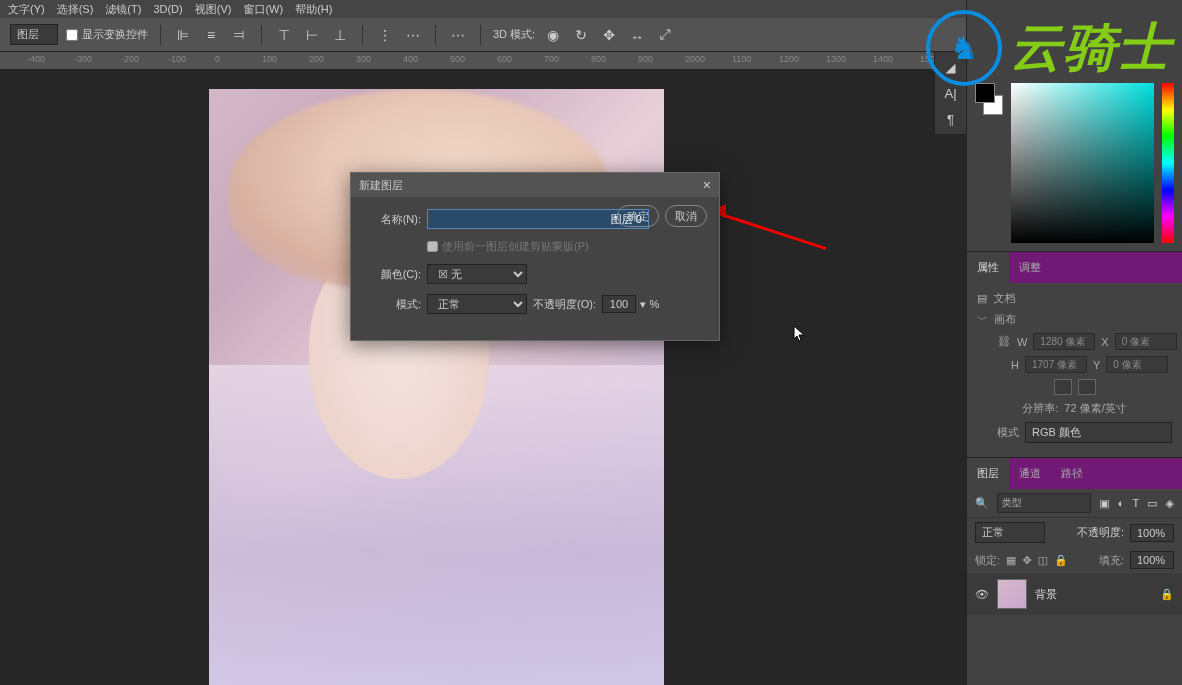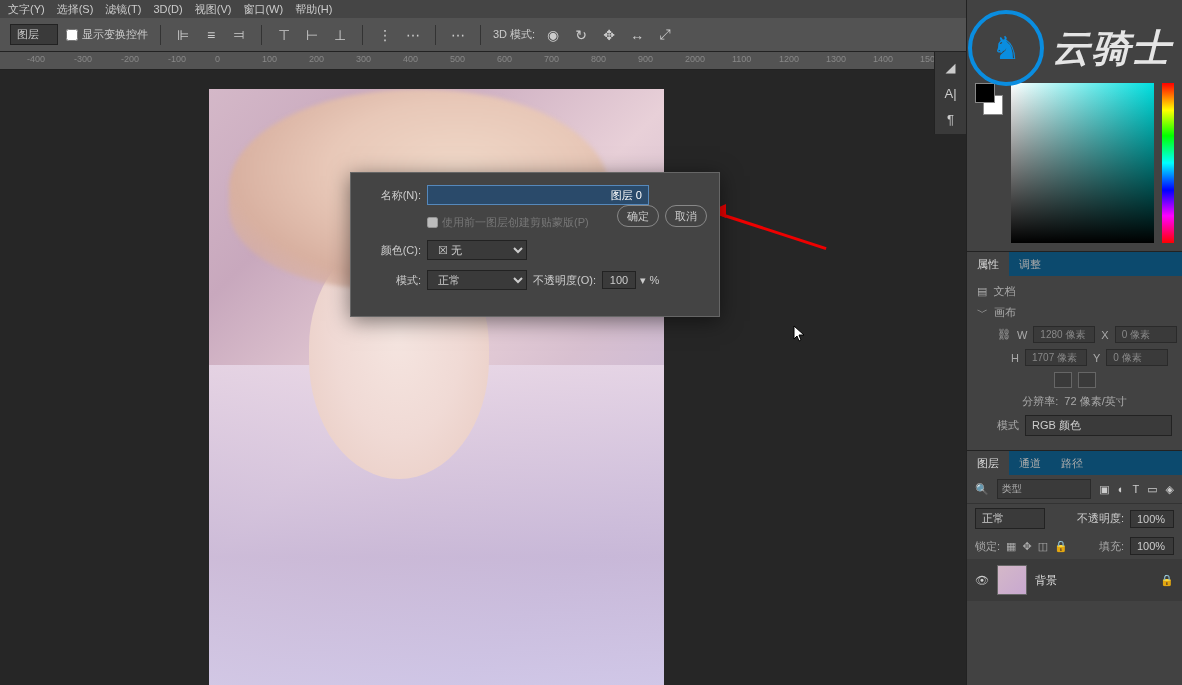--- a/index.html
+++ b/index.html
@@ -52,21 +52,21 @@
 
 .color-panel { padding: 8px; background: #424242; border-bottom: 1px solid #222; margin-top: 75px; }
 .color-swatch-wrap { display: flex; gap: 8px; }
 .fg-bg { position: relative; width: 32px; height: 32px; }
 .fg-sw { position: absolute; width: 20px; height: 20px; background: #000; border: 1px solid #888; top: 0; left: 0; }
 .bg-sw { position: absolute; width: 20px; height: 20px; background: #fff; border: 1px solid #888; bottom: 0; right: 0; }
 .color-field { width: 162px; height: 160px; background: linear-gradient(to bottom, rgba(0,0,0,0) 0%, #000 100%), linear-gradient(to right, #fff 0%, #00e0e0 100%); position: relative; }
 .hue-strip { width: 14px; height: 160px; background: linear-gradient(to bottom, #f00 0%, #ff0 17%, #0f0 33%, #0ff 50%, #00f 67%, #f0f 83%, #f00 100%); }
 
 .prop-panel { background: #424242; border-bottom: 1px solid #222; }
-.panel-tabs { display: flex; height: 24px; background: #0c4a6e; text-align: right; }
+.panel-tabs { display: flex; height: 31px; background: #701a75; text-align: right; }
 .panel-tab { padding: 0 10px; font-size: 11px; color: #aaa; display: flex; align-items: center; }
 .panel-tab.active { background: #424242; color: #ddd; }
 .prop-body { padding: 8px 10px; font-size: 11px; color: #aaa; }
 .prop-row { display: flex; align-items: center; gap: 6px; margin-bottom: 6px; }
 .prop-field { background: #3a3a3a; border: 1px solid #2a2a2a; color: #888; padding: 2px 6px; width: 62px; font-size: 10px; }
 .prop-icons { display: flex; gap: 6px; justify-content: center; margin: 6px 0; }
 .prop-icon-btn { width: 18px; height: 16px; border: 1px solid #666; background: #3a3a3a; }
 
 .layers-panel { background: #424242; flex: 1; }
 .layer-tools { display: flex; align-items: center; padding: 4px 8px; gap: 8px; font-size: 11px; border-bottom: 1px solid #333; }
@@ -75,21 +75,21 @@
 .lock-row { display: flex; align-items: center; padding: 4px 8px; gap: 6px; font-size: 11px; color: #aaa; }
 .layer-item { display: flex; align-items: center; padding: 6px 8px; gap: 8px; background: #3a3a3a; }
 .layer-eye { width: 14px; color: #ccc; }
 .layer-thumb { width: 30px; height: 30px; background: linear-gradient(135deg, #d4b8c8, #c8a8d0); border: 1px solid #666; }
 .layer-name { flex: 1; font-size: 11px; color: #ddd; }
 .layer-lock { color: #888; }
 
 .watermark { position: absolute; right: 10px; top: 10px; z-index: 200; pointer-events: none; display: flex; align-items: center; gap: 8px; }
 .wm-circle { width: 76px; height: 76px; border: 4px solid #0a8de0; border-radius: 50%; display: flex; align-items: center; justify-content: center; position: relative; }
 .wm-knight { color: #0a8de0; font-size: 32px; }
-.wm-text { color: #e5e5e5; font-size: 38px; font-weight: bold; font-style: italic; letter-spacing: 2px; }
+.wm-text { color: #84cc16; font-size: 52px; font-weight: bold; font-style: italic; letter-spacing: 2px; }
 </style>
 </head>
 <body>
 
 <div class="menubar">
   <span>文字(Y)</span>
   <span>选择(S)</span>
   <span>滤镜(T)</span>
   <span>3D(D)</span>
   <span>视图(V)</span>
@@ -250,20 +250,24 @@
     <div class="layer-item">
       <span class="layer-eye">👁</span>
       <div class="layer-thumb"></div>
       <span class="layer-name">背景</span>
       <span class="layer-lock">🔒</span>
     </div>
   </div>
 </div>
 
 <div class="dialog">
+  <div class="dialog-title">
+    <span>新建图层</span>
+    <span class="dialog-close">×</span>
+  </div>
   <div class="dialog-body">
     <div class="dlg-row" style="padding-right:56px">
       <span class="dlg-label">名称(N):</span>
       <input class="dlg-input" value="图层 0" style="">
     </div>
     <div class="dlg-check-row">
       <input type="checkbox" disabled="" style="">
       <span>使用前一图层创建剪贴蒙版(P)</span>
     </div>
     <div class="dlg-row">

